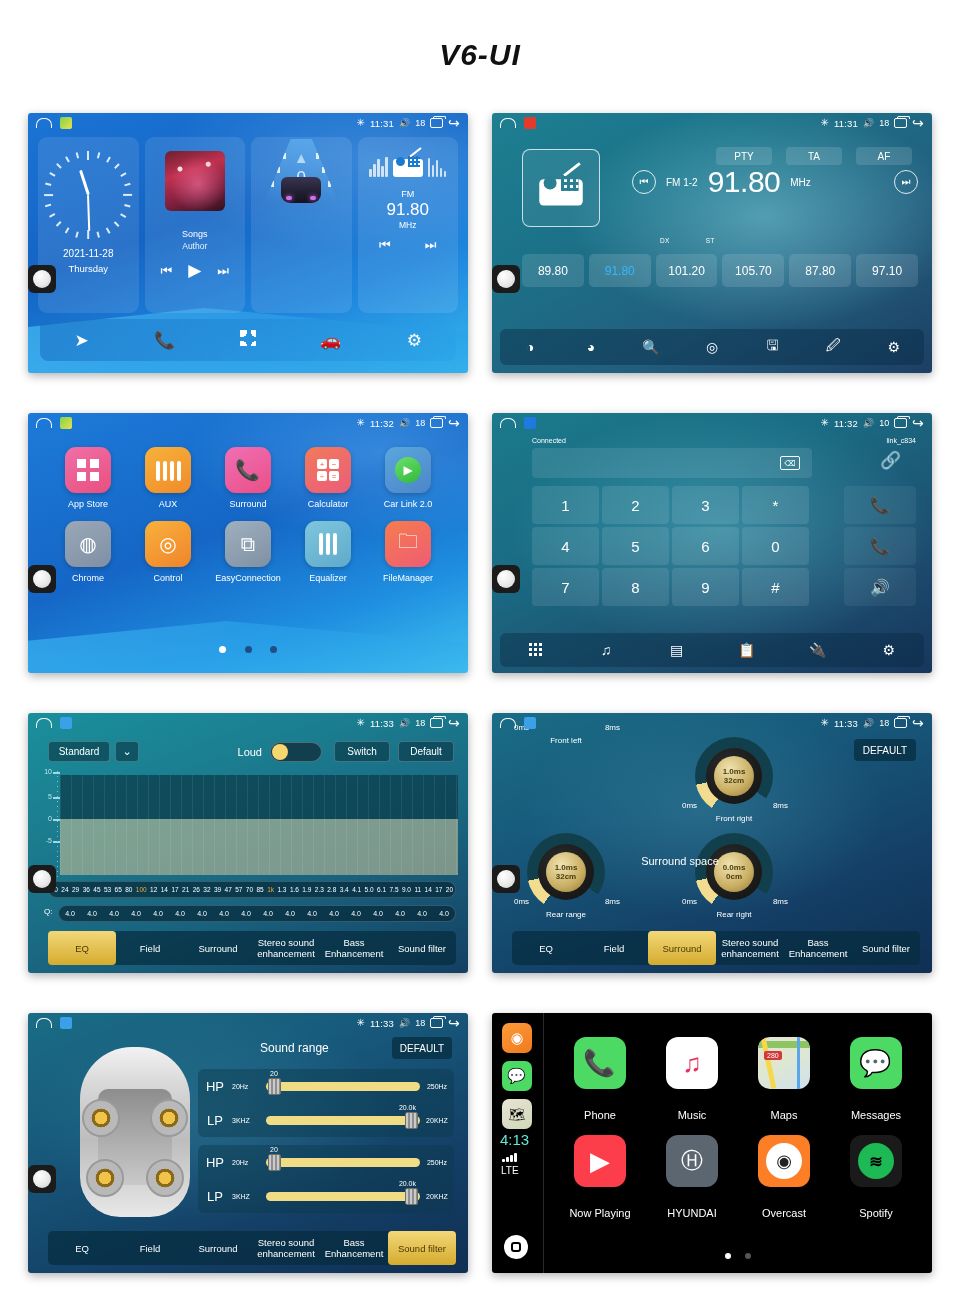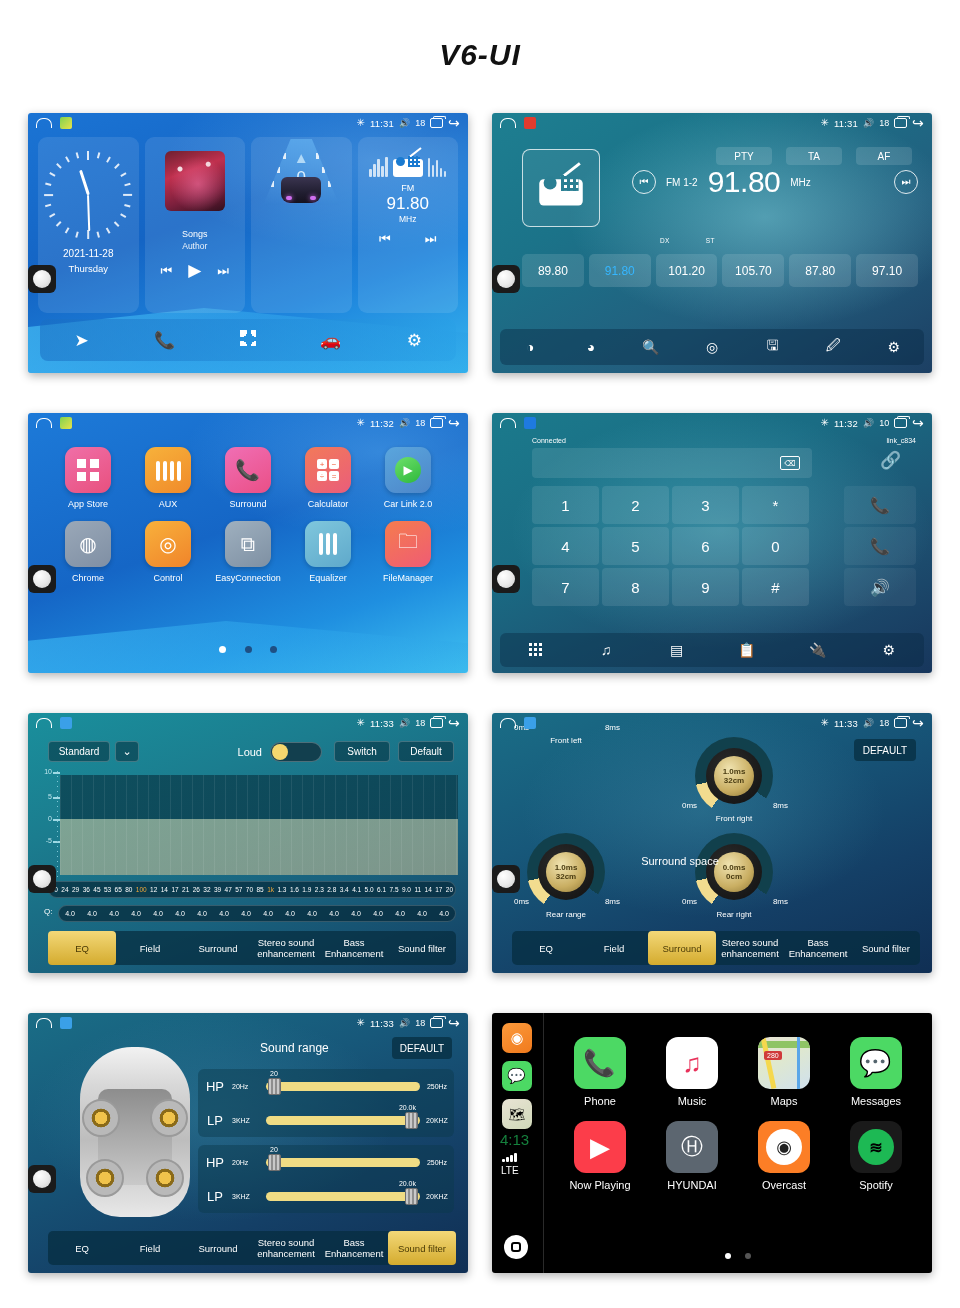--- a/index.html
+++ b/index.html
@@ -128,21 +128,21 @@
   .radio-wid { display:flex; flex-direction:column; align-items:center; width:100%; }
   .bars { display:flex; align-items:flex-end; gap:1.5px; height:22px; }
   .bars i { width:2.5px; background:rgba(255,255,255,.75); display:block; border-radius:1px; }
   .radio-ico { width:30px; height:24px; position:relative; margin:0 3px; }
   .radio-body { position:absolute; bottom:0; left:0; width:30px; height:18px; background:#fff; border-radius:3px; }
   .radio-dial { position:absolute; left:3px; top:4px; width:9px; height:9px; border-radius:50%; background:#1a7ad0; }
   .radio-grid { position:absolute; right:3px; top:3px; width:12px; height:11px;
                 background:repeating-linear-gradient(90deg,#1a7ad0 0 2px,transparent 2px 4px),
                            repeating-linear-gradient(0deg,#1a7ad0 0 2px,transparent 2px 4px); }
   .antenna { position:absolute; right:2px; top:-6px; width:16px; height:2px; background:#fff; transform:rotate(-38deg); transform-origin:right center; }
-  .fm-lbl { font-size:9px; margin-top:6px; }
+  .fm-lbl { font-size:9px; margin-top:12px; }
   .fm-freq { font-size:17px; margin-top:1px; }
   .fm-unit { font-size:8.5px; }
   .fm-ctrl { display:flex; gap:34px; margin-top:7px; font-size:13px; }
 
   .dock {
     position:absolute; left:12px; right:12px; bottom:12px; height:42px;
     background:linear-gradient(90deg, rgba(25,110,195,.55), rgba(40,160,230,.45));
     border-radius:8px; display:flex; align-items:center; z-index:10;
   }
   .dock > div { flex:1; text-align:center; color:#fff; font-size:17px; }
@@ -353,32 +353,32 @@
   .sf-track { flex:1; height:9px; border-radius:5px; background:#f0dc84; position:relative; }
   .sf-knob { position:absolute; top:-4px; width:13px; height:17px; border-radius:2px;
      background:repeating-linear-gradient(90deg,#c9c9c9 0 2px,#8e8e8e 2px 4px); border:1px solid #6e6e6e; }
   .sf-valtop { position:absolute; top:-12px; font-size:7px; color:#fff; }
 
   
   .s-cp { background:#000; }
   .cp-side { position:absolute; left:0; top:0; width:52px; height:100%;
              border-right:1px solid #2a2a2a; }
   .cp-side .mini { position:absolute; left:10px; width:30px; height:30px; border-radius:7px; }
-  .cp-time { position:absolute; left:8px; top:118px; color:#15803d; font-size:15px; }
+  .cp-time { position:absolute; left:8px; top:118px; color:#5eead4; font-size:15px; }
   .cp-sig { position:absolute; left:10px; top:140px; display:flex; align-items:flex-end; gap:1.5px; height:9px; }
   .cp-sig i { width:2.5px; background:#fff; border-radius:1px; }
   .cp-lte { position:absolute; left:9px; top:152px; color:#fff; font-size:10px; }
   .cp-home { position:absolute; left:12px; bottom:14px; width:24px; height:24px; border-radius:50%;
              background:#fff; display:flex; align-items:center; justify-content:center; }
   .cp-home i { width:10px; height:10px; border:2px solid #000; border-radius:3px; display:block; }
   .cp-grid { position:absolute; left:62px; right:10px; top:24px; display:flex; flex-wrap:wrap; }
   .cp-app { width:25%; text-align:center; margin-bottom:14px; }
   .cp-tile { width:52px; height:52px; border-radius:12px; margin:0 auto;
              display:flex; align-items:center; justify-content:center; font-size:26px; color:#fff; }
-  .cp-nm { color:#fff; font-size:11px; margin-top:6px; }
+  .cp-nm { color:#fff; font-size:11px; margin-top:20px; }
   .cp-dots { position:absolute; bottom:10px; left:62px; right:10px; text-align:center; }
   .cp-dots i { display:inline-block; width:6px; height:6px; border-radius:50%; margin:0 5px; background:#555; }
   .cp-dots i.on { background:#fff; }
 </style>
 </head>
 <body>
 
 <div class="page">
 
   <div class="page-title">V6-UI</div>

